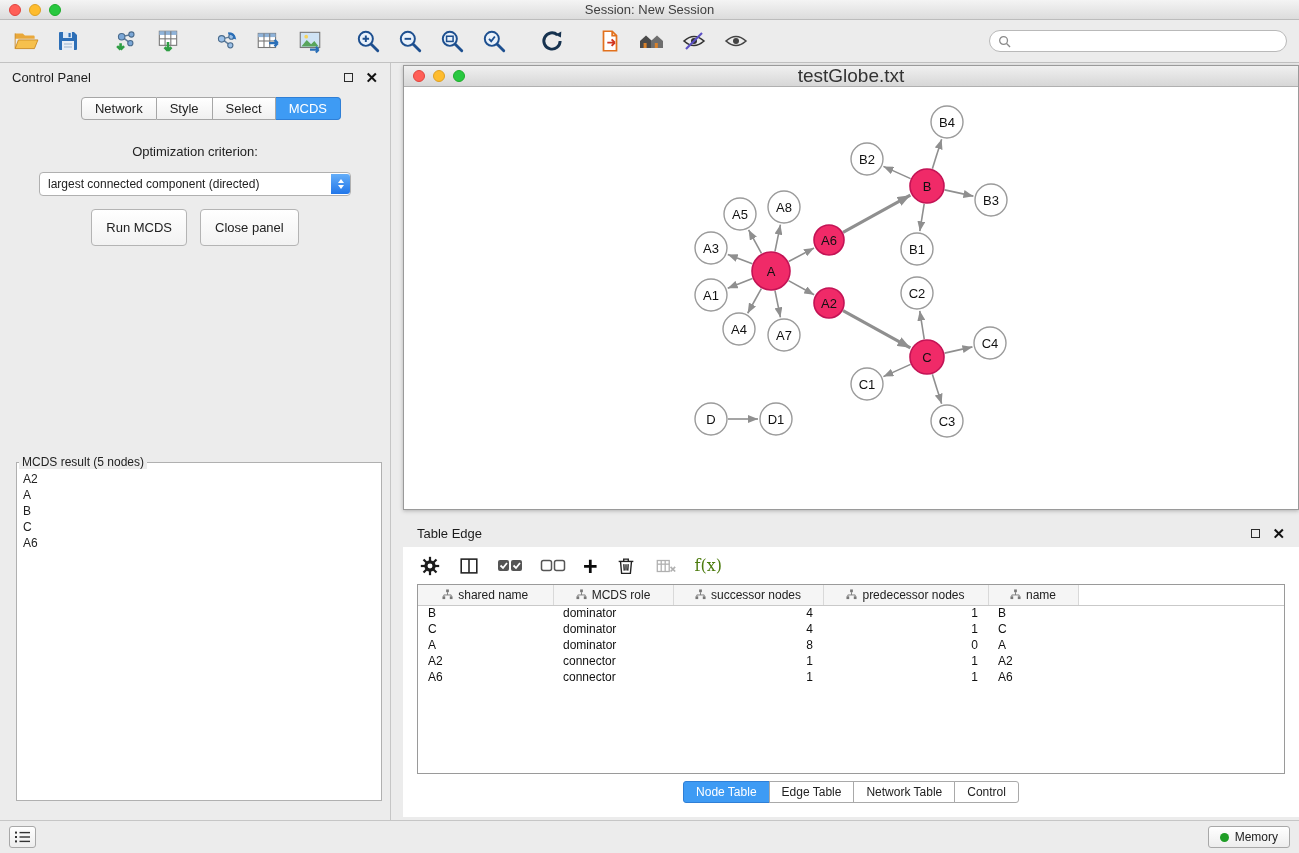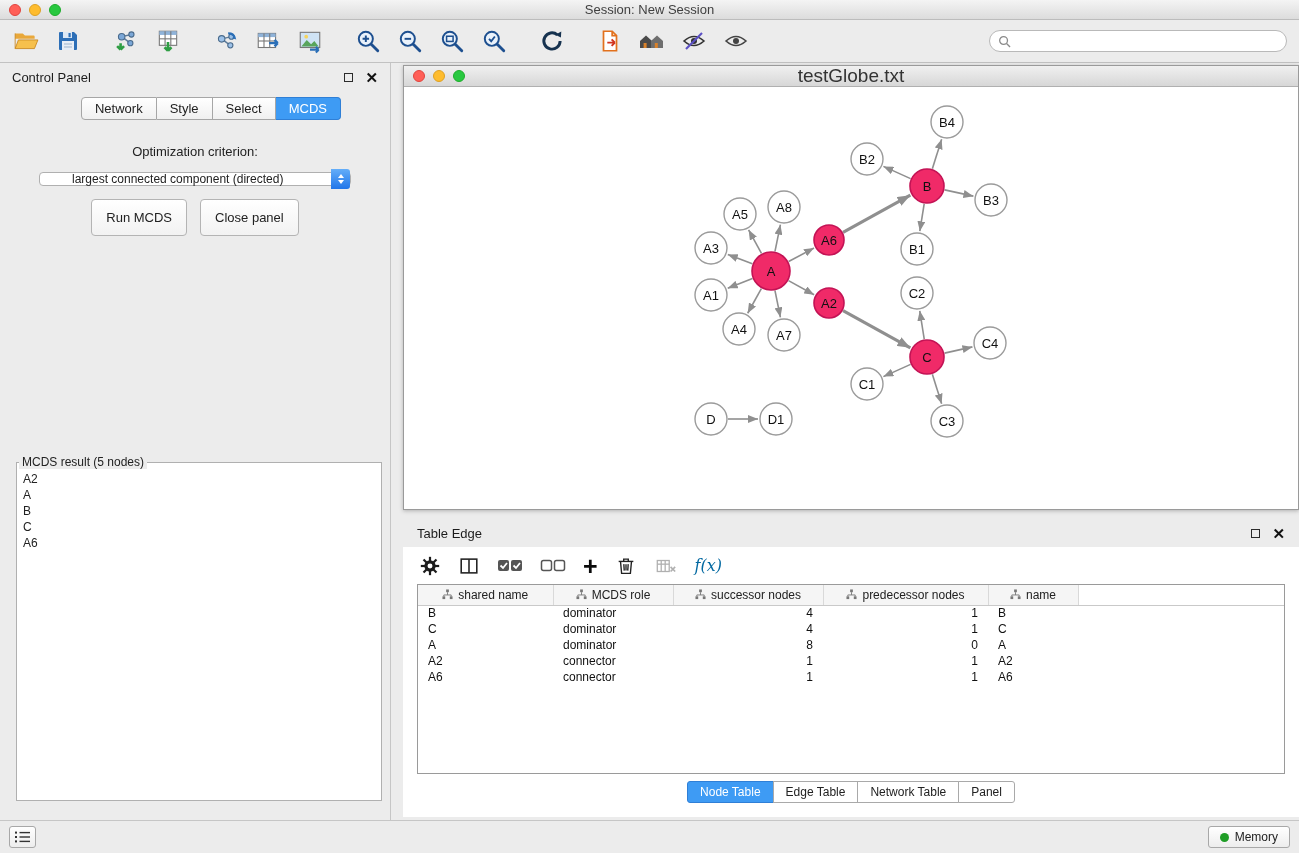--- a/index.html
+++ b/index.html
@@ -33,22 +33,22 @@
   .panel-btns { margin-left:auto; display:flex; gap:12px; align-items:center; }
   .float-btn { width:9px; height:9px; border:1.5px solid #2b2b2b; display:inline-block; cursor:pointer; }
   .close-x { font-size:15px; font-weight:bold; color:#111; line-height:1; cursor:pointer; }
   .seg-tabs { display:flex; justify-content:center; margin-top:6px;margin-left:32px; }
   .seg { font-size:13px; padding:3px 13px; background:linear-gradient(#ffffff,#f0f0f0);
     border:1px solid #a6a6a6; border-left:none; color:#222; cursor:pointer; }
   .seg:first-child { border-left:1px solid #a6a6a6; border-radius:4px 0 0 4px; }
   .seg:last-child { border-radius:0 4px 4px 0; }
   .seg.active { background:#3e9bf4; border-color:#2f7fd6; color:#fff; }
   .opt-label { margin-top:24px; text-align:center; font-size:13px; }
-  .combo { width:312px; height:14px; margin:13px auto 0; background:#fff; border:1px solid #b0b0b0;
-    border-radius:4px; display:flex; align-items:center; position:relative; cursor:pointer;padding-left:24px; }
+  .combo { width:312px; height:24px; margin:13px auto 0; background:#fff; border:1px solid #b0b0b0;
+    border-radius:4px; display:flex; align-items:center; position:relative; cursor:pointer; }
   .combo-text { flex:1; font-size:12px; padding-left:8px; white-space:nowrap; overflow:hidden; }
   .combo-stepper { width:19px; height:20px; background:linear-gradient(#64aef9,#2176e9);
     border-radius:0 3px 3px 0; display:flex; flex-direction:column; align-items:center; justify-content:center; gap:2px; }
   .tri-up { width:0; height:0; border-left:3.5px solid transparent; border-right:3.5px solid transparent; border-bottom:4.5px solid #fff; }
   .tri-down { width:0; height:0; border-left:3.5px solid transparent; border-right:3.5px solid transparent; border-top:4.5px solid #fff; }
   .btn-row { margin-top:13px; display:flex; justify-content:center; gap:13px; }
   .mac-btn { font-family:"Liberation Sans",sans-serif; font-size:13px; padding:10px 14px;
     border:1px solid #b4b4b4; border-radius:4px; background:linear-gradient(#ffffff,#f2f2f2); color:#222; cursor:pointer; }
   .result-box { position:absolute; left:16px; top:392px; width:366px; bottom:19px;
     border:1px solid #b0b0b0; background:#fff; }
@@ -64,21 +64,21 @@
   .inner-titlebar .lights { top:4px; }
   .inner-title { flex:1; text-align:center; font-size:19px; color:#333; }
   .net-canvas { position:absolute; left:0; right:0; top:22px; bottom:0; background:#fff; overflow:hidden; }
 
   
   .table-panel { position:absolute; left:403px; top:520px; width:896px; height:297px; background:#fff; }
   .tp-header { height:27px; background:#ececec; display:flex; align-items:center; padding:0 14px; font-size:13px; color:#1c1c1c; }
   .table-toolbar { height:37px; display:flex; align-items:center; gap:17px; padding:0 16px; background:#fff; }
   .ticon { display:flex; align-items:center; justify-content:center; cursor:pointer; }
   .plus-glyph { font-size:25px; font-weight:bold; color:#0a0a0a; line-height:20px; }
-  .fx { font-family:"DejaVu Serif",serif; font-style:italic; font-size:16px; color:#0369a1;text-align:center; }
+  .fx { font-family:"DejaVu Serif",serif; font-size:16px; color:#4d7c0f;text-align:center; }
   .table-wrap { margin:0 14px; border:1px solid #9a9a9a; height:190px; background:#fff; overflow:hidden; }
   table { border-collapse:collapse; width:100%; table-layout:fixed; font-size:12px; }
   thead th { background:#f5f5f5; border-bottom:1px solid #c9c9c9; border-right:1px solid #d9d9d9;
     font-weight:normal; height:20px; font-size:12px; color:#222; }
   thead th.filler { background:#fff; border-right:none; }
   .th-inner { display:flex; align-items:center; justify-content:center; gap:5px; }
   tbody td { height:16px; padding:0 10px; color:#111; white-space:nowrap; overflow:hidden; }
   tbody td.num { text-align:right; }
   .table-tabs { display:flex; justify-content:center; margin-top:7px; }
   .ttab { font-size:12px; padding:3px 12px; border:1px solid #a9a9a9; background:#fff; margin-left:-1px; cursor:pointer; }
@@ -612,21 +612,21 @@
             <td></td>
           </tr>
         </tbody>
     </table>
   </div>
 
   <div class="table-tabs">
       <div class="ttab active">Node Table</div>
       <div class="ttab">Edge Table</div>
       <div class="ttab">Network Table</div>
-      <div class="ttab">Panel</div>
+      <div class="ttab">Control</div>
     </div>
 </div>
 
 <div class="statusbar">
   <div class="list-btn">
     <svg width="18" height="14" viewBox="0 0 18 14">
       <line x1="5.5" y1="2.6" x2="16" y2="2.6" stroke="#333" stroke-width="1.4"></line>
       <line x1="5.5" y1="7" x2="16" y2="7" stroke="#333" stroke-width="1.4"></line>
       <line x1="5.5" y1="11.4" x2="16" y2="11.4" stroke="#333" stroke-width="1.4"></line>
       <rect x="1" y="1.6" width="2" height="2" fill="#333"></rect>

